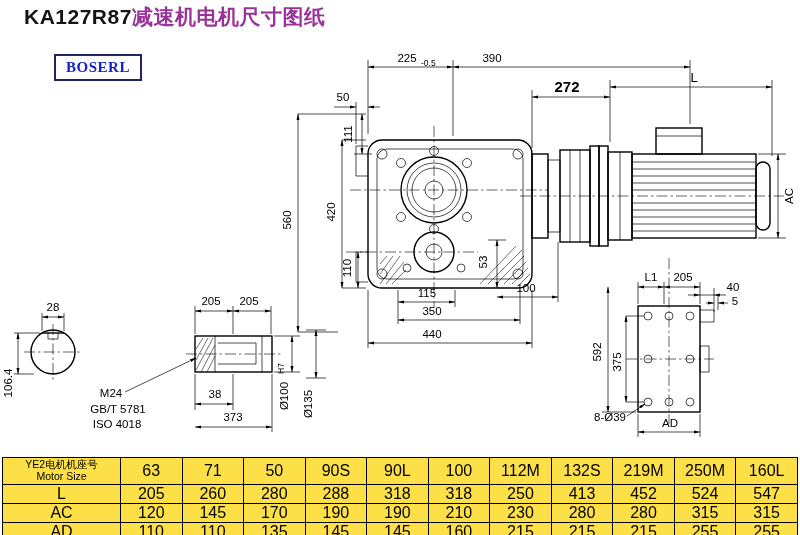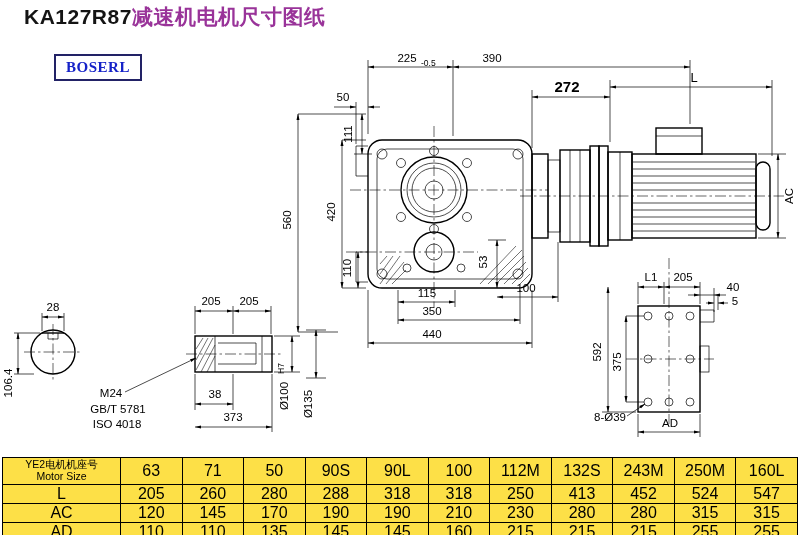--- a/index.html
+++ b/index.html
@@ -230,21 +230,21 @@
         <div>Motor Size</div>
       </th>
     <th>63</th>
         <th>71</th>
         <th>50</th>
         <th>90S</th>
         <th>90L</th>
         <th>100</th>
         <th>112M</th>
         <th>132S</th>
-        <th>243M</th>
+        <th>219M</th>
         <th>250M</th>
         <th>160L</th>
       </tr>
   </thead>
   <tbody>
       <tr>
         <th>L</th>
         <td>205</td>
         <td>260</td>
         <td>280</td>

